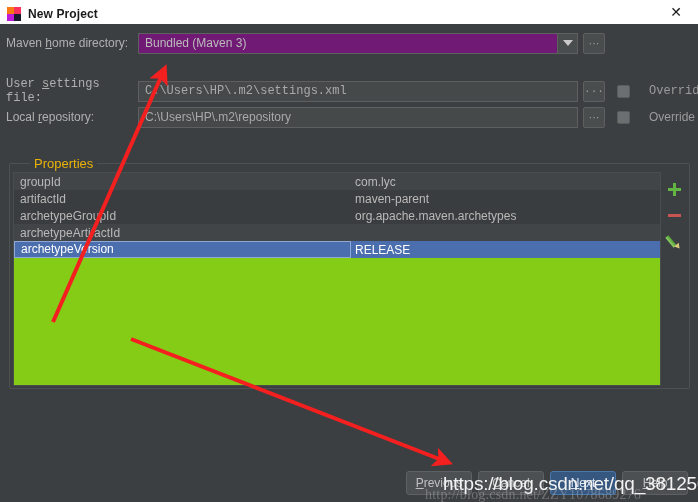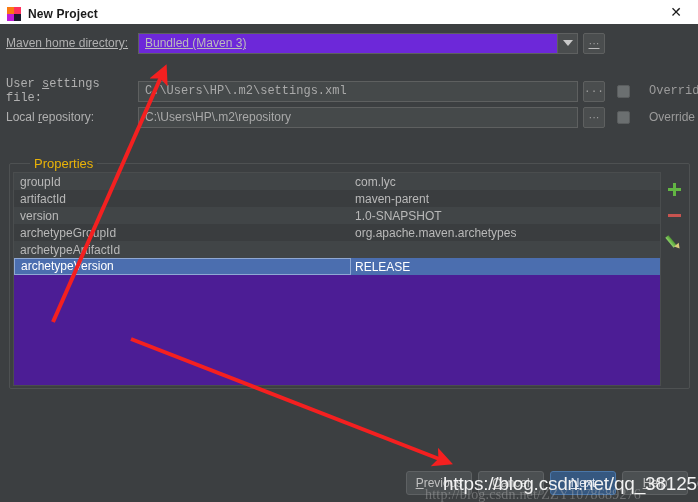--- a/index.html
+++ b/index.html
@@ -64,21 +64,21 @@
   }
   .form-label {
     width: 138px; padding-left: 6px;
     font-size: 12px; color: #b0b0b0;
     flex: none;
   }
   .form-label u { text-decoration: underline; }
 
   .combo {
     width: 440px; height: 21px;
-    background: #6d28d9;
+    background: #701a75;
     border: 1px solid #5e6060;
     display: flex; align-items: center;
     position: relative;
     flex: none;
   }
   .combo .combo-text {
     padding-left: 6px; font-size: 12px; color: #bbbbbb;
     white-space: nowrap; overflow: hidden;
   }
   .combo-arrow {
@@ -153,21 +153,21 @@
     padding: 0 4px;
     font-size: 13px; color: #eab308;
   }
   .props-inner {
     position: absolute; left: 3px; top: 8px;
     width: 675px; height: 214px;
     display: flex;
   }
   .table {
     width: 648px; height: 214px;
-    background: #4c1d95;
+    background: #84cc16;
     border: 1px solid #4a4d4e;
     overflow: hidden;
   }
   .trow {
     height: 17px;
     display: flex; align-items: center;
     font-size: 12px; color: #b9b9b9;
   }
   .trow.odd  { background: #414547; }
   .trow.even { background: #3a3d3f; }
@@ -291,21 +291,21 @@
         <div class="q2"></div>
         <div class="q3"></div>
         <div class="q4"></div>
     </div>
     <div class="title-text">New Project</div>
     <div class="title-close">✕</div>
   </div>
 
   <div class="dialog-body">
 
-    <div class="form-row" style="top:8px;text-decoration:underline;">
+    <div class="form-row" style="top:8px;">
       <div class="form-label">Maven <u>h</u>ome directory:</div>
       <div class="combo">
         <div class="combo-text">Bundled (Maven 3)</div>
         <div class="combo-arrow">
             <div class="tri"></div>
           </div>
       </div>
       <div class="dots-btn">···</div>
     </div>
 
@@ -339,24 +339,20 @@
       <div class="props-legend">Properties</div>
       <div class="props-inner">
         <div class="table" id="props-table">
             <div class="trow odd">
               <div class="tcell-key">groupId</div>
               <div class="tcell-val">com.lyc</div>
             </div>
             <div class="trow even">
               <div class="tcell-key">artifactId</div>
               <div class="tcell-val">maven-parent</div>
-            </div>
-            <div class="trow odd">
-              <div class="tcell-key">version</div>
-              <div class="tcell-val">1.0-SNAPSHOT</div>
             </div>
             <div class="trow even">
               <div class="tcell-key">archetypeGroupId</div>
               <div class="tcell-val">org.apache.maven.archetypes</div>
             </div>
             <div class="trow odd">
               <div class="tcell-key">archetypeArtifactId</div>
             </div>
             <div class="trow selected">
               <div class="tcell-key">archetypeVersion</div>

